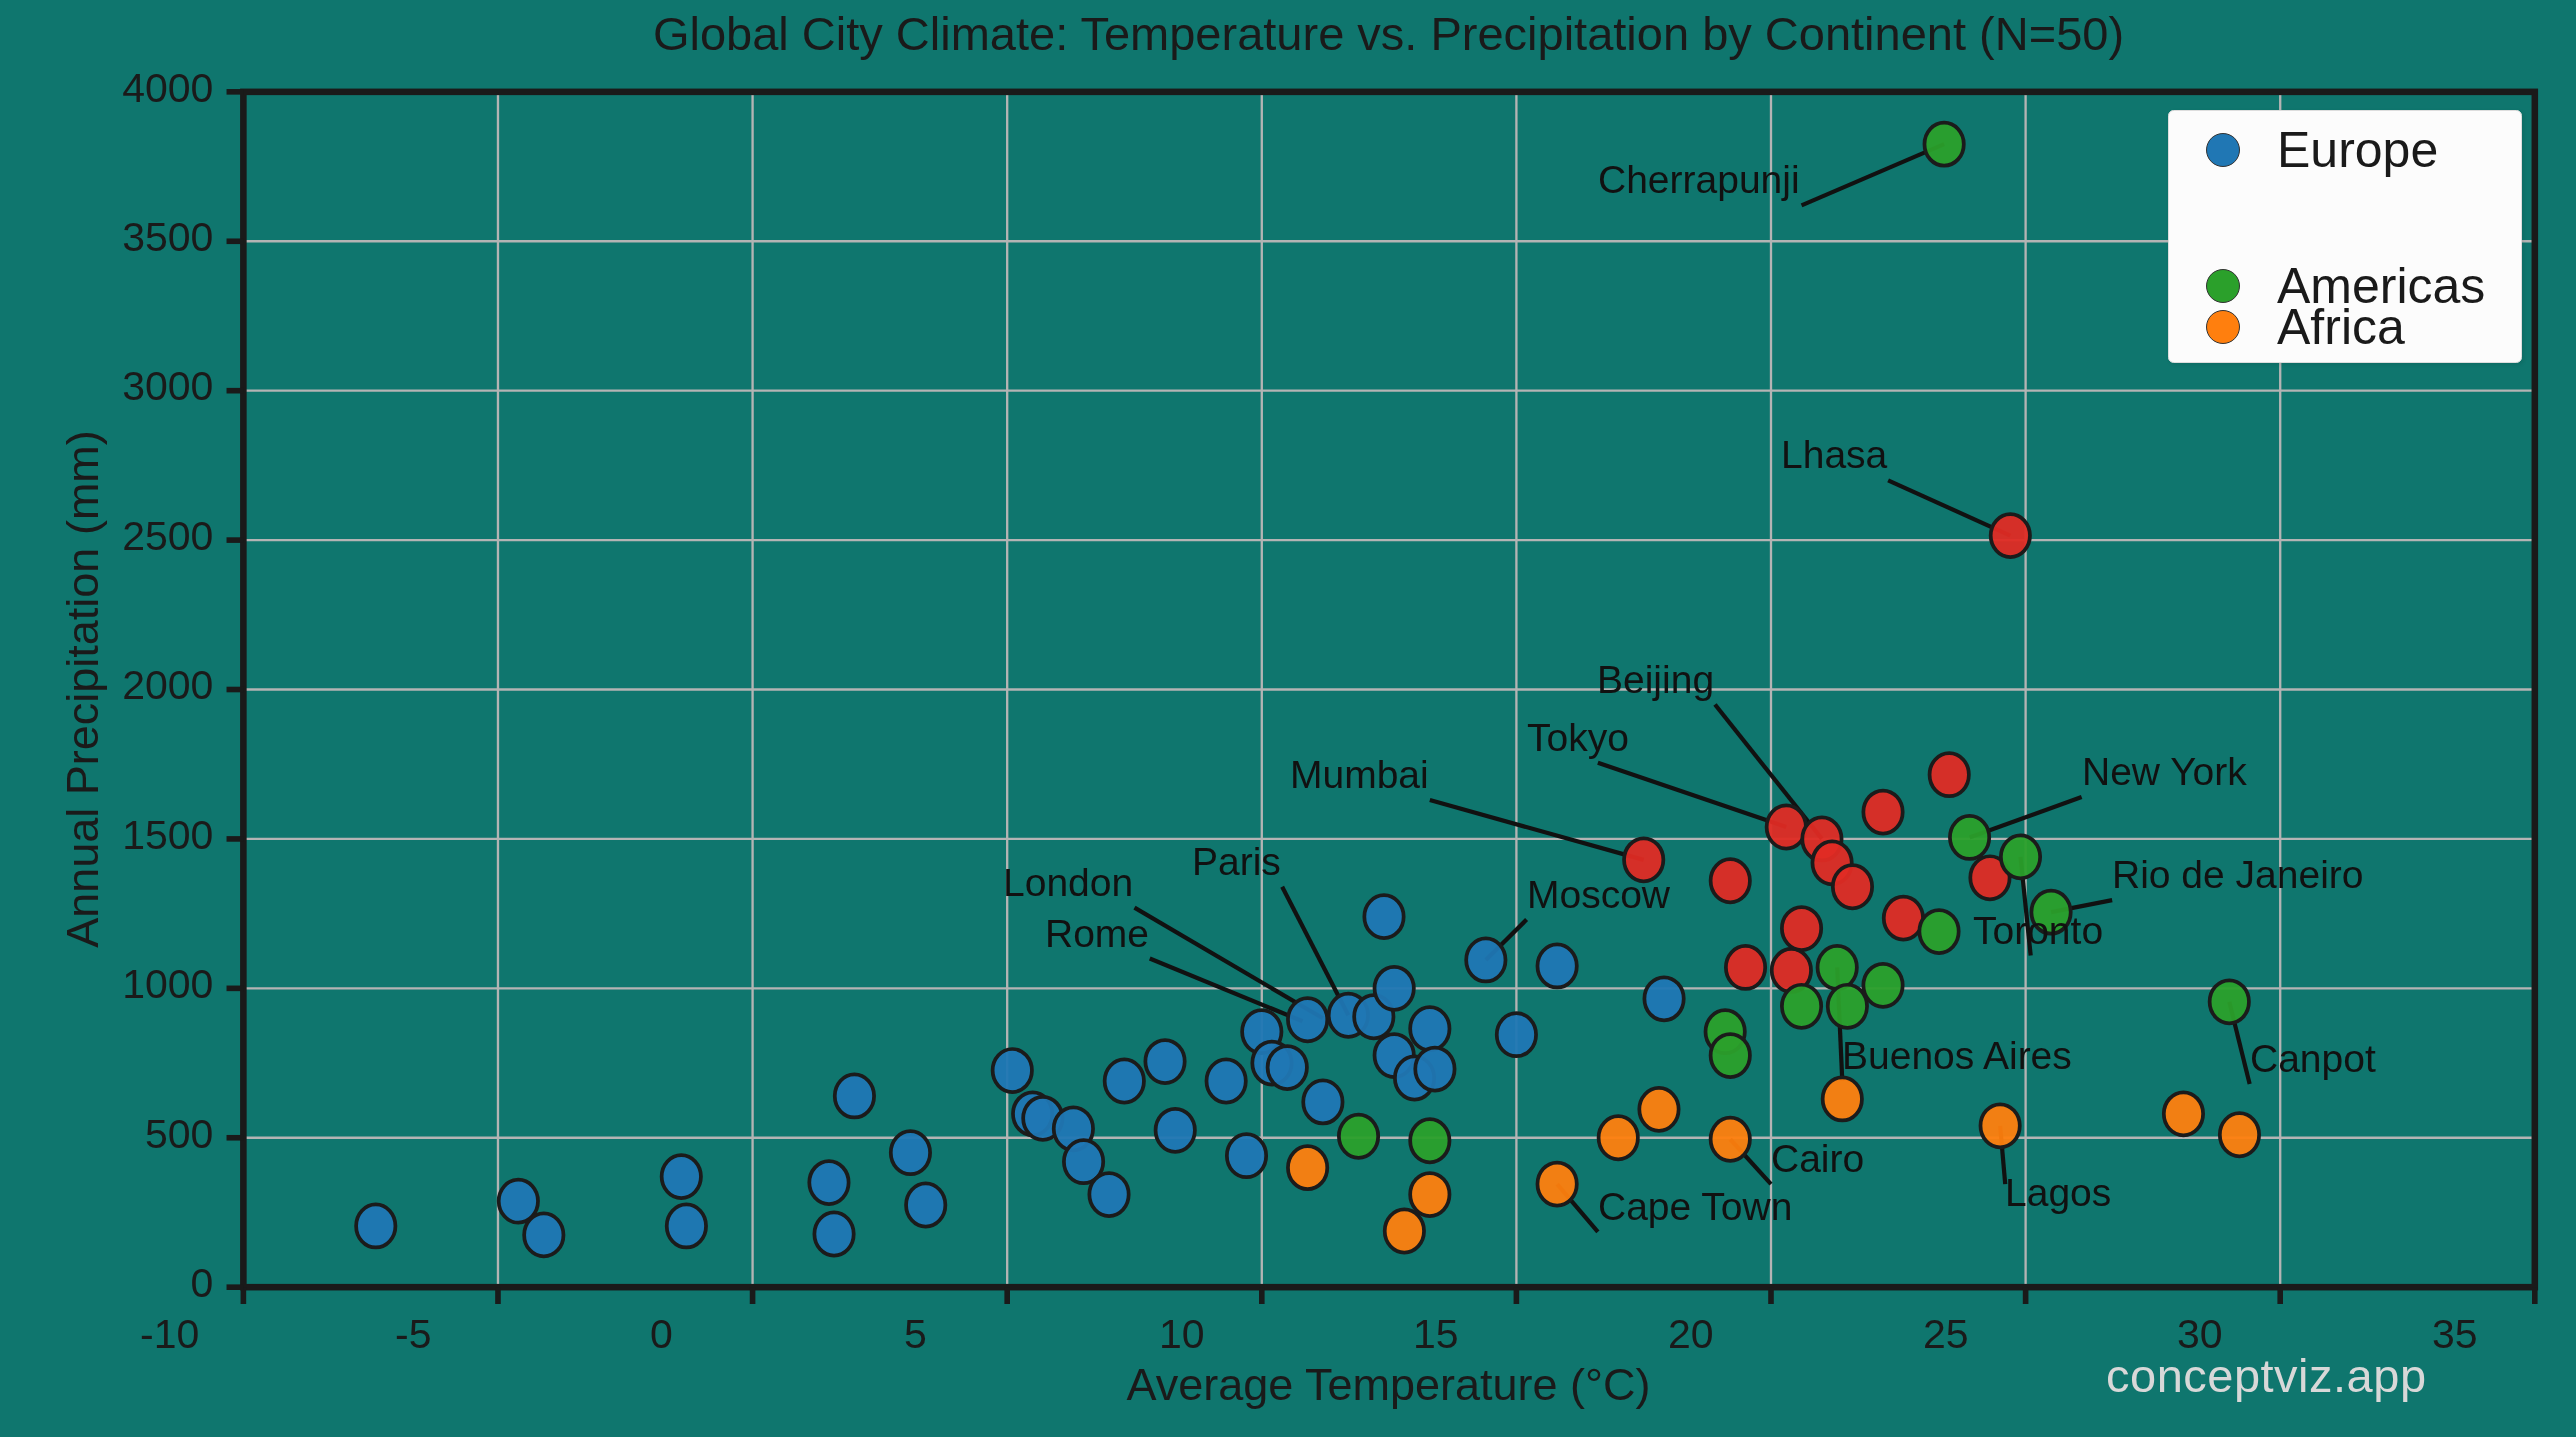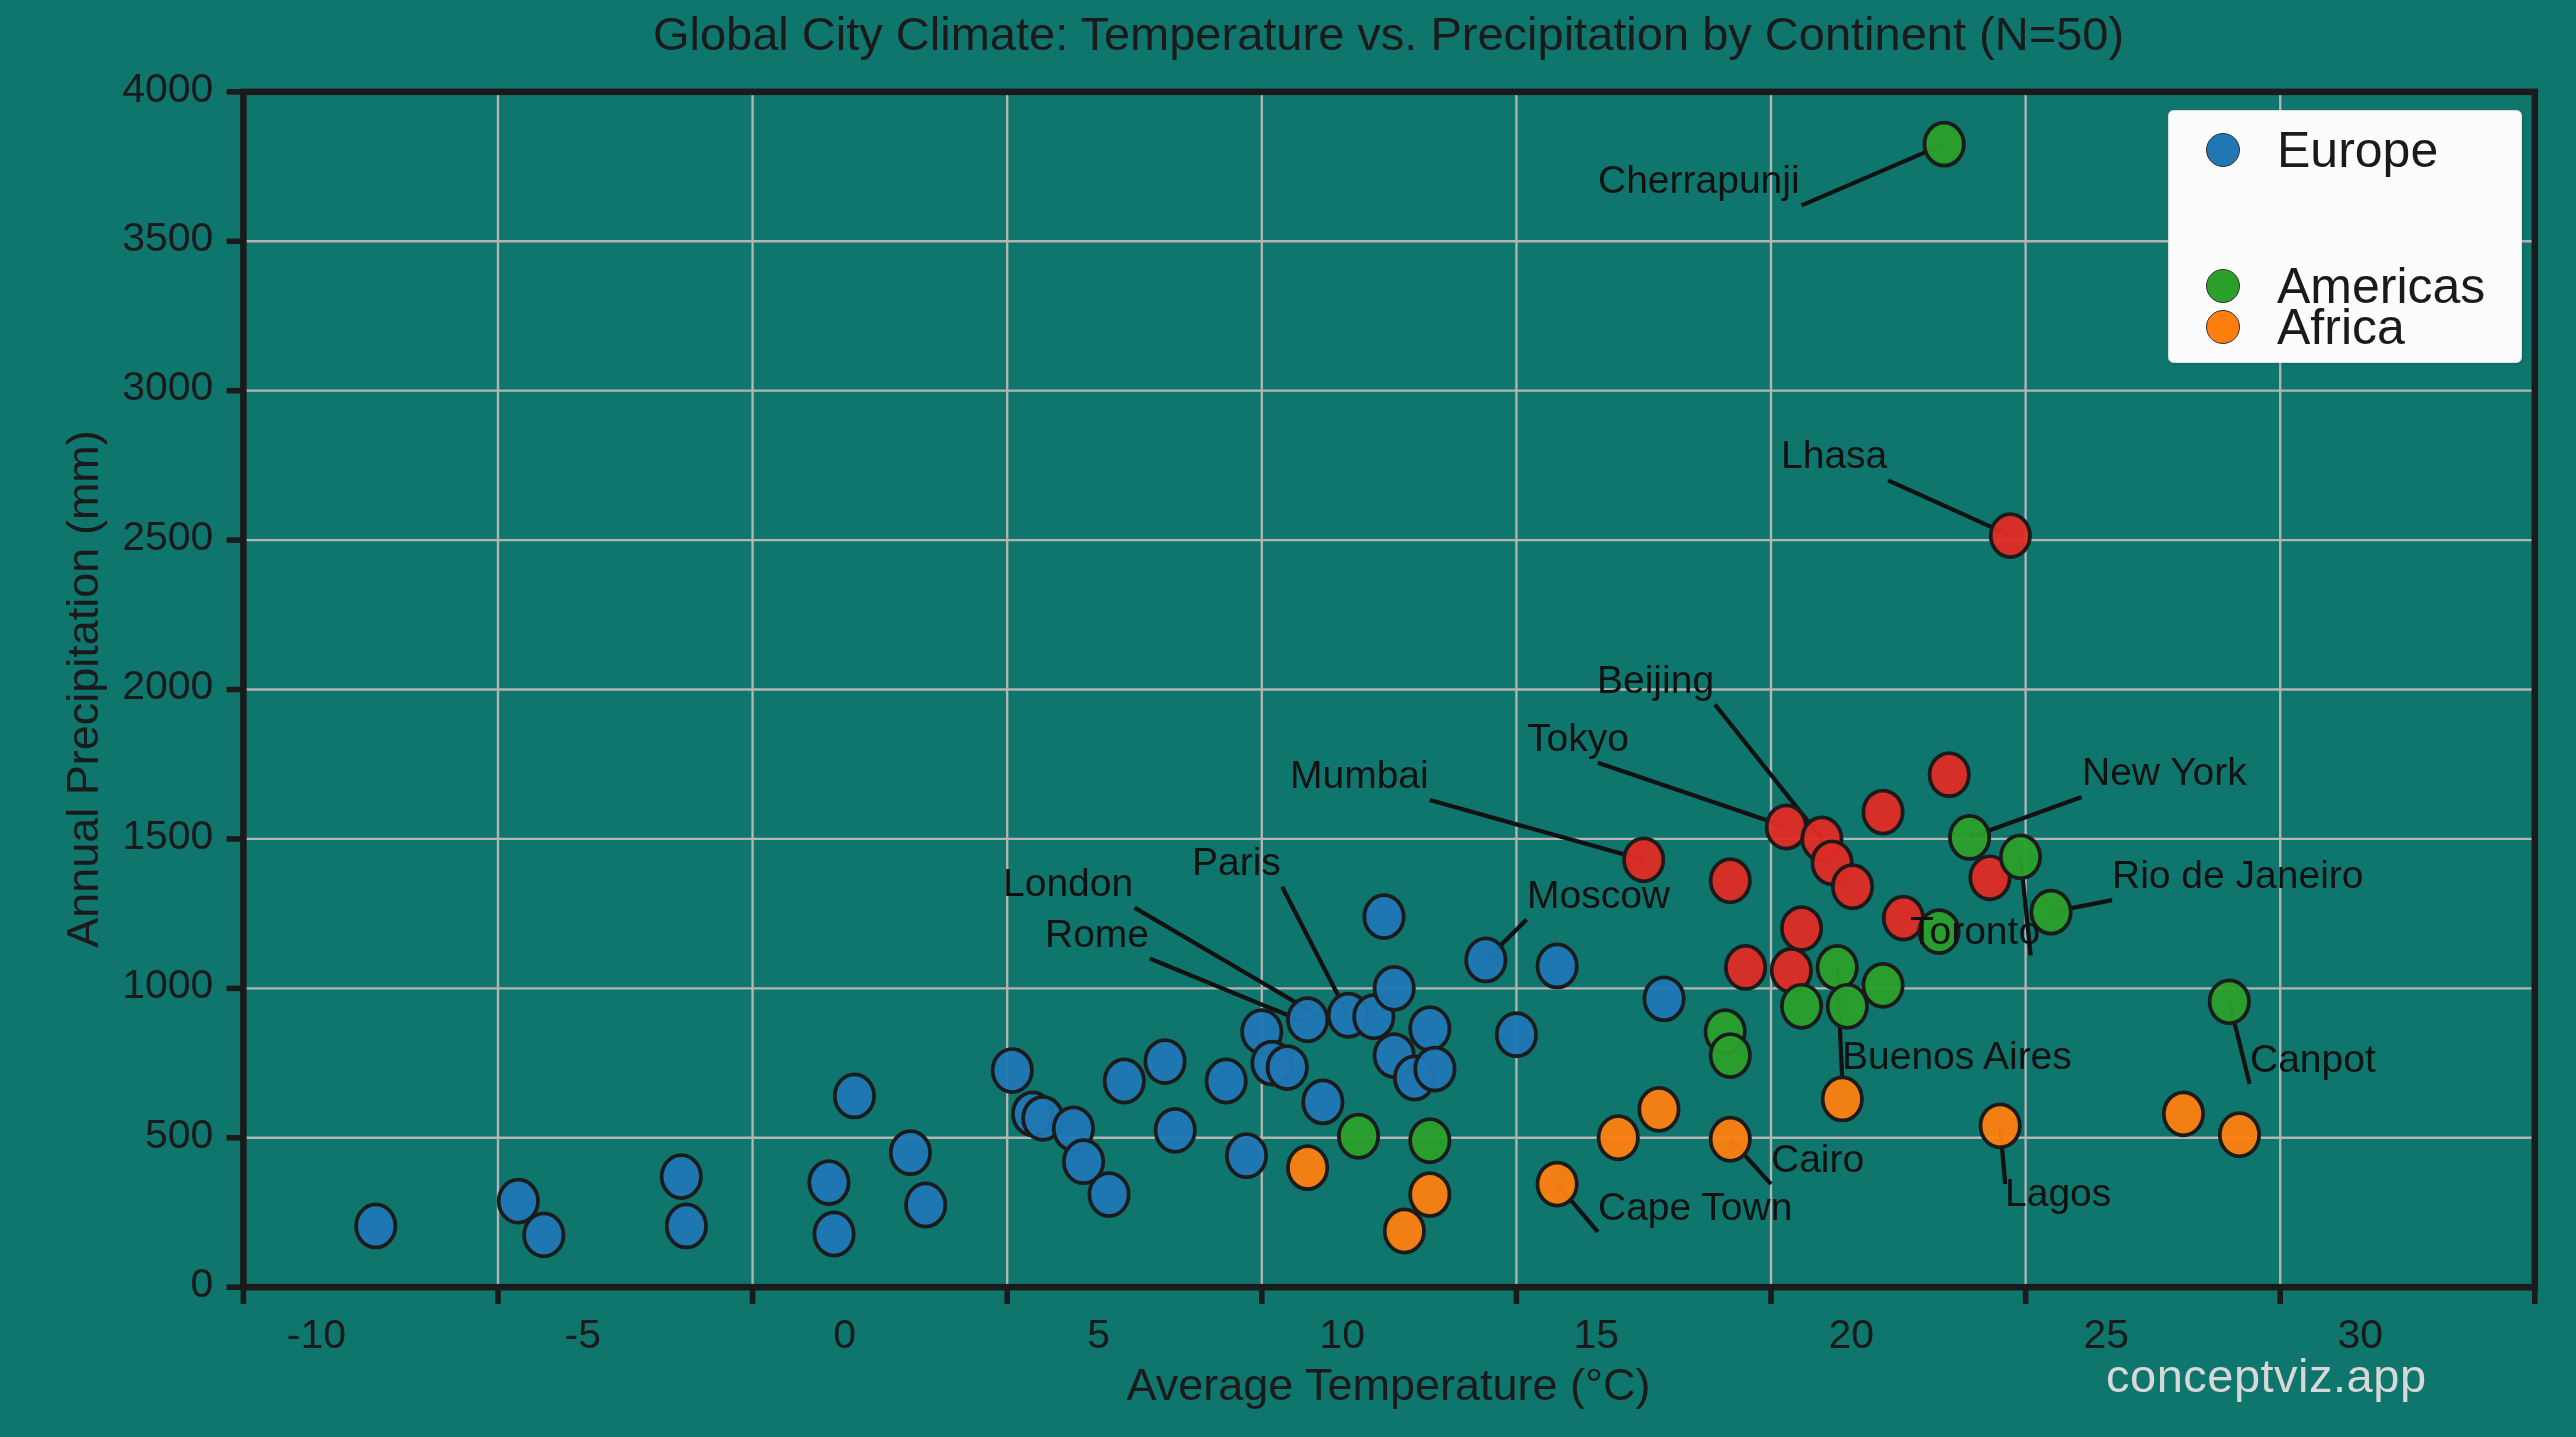--- a/index.html
+++ b/index.html
@@ -69,21 +69,21 @@
   }
   .tick-label-y {
     position: absolute;
     text-align: right;
     font-size: 41px;
     color: #1a1a1a;
     white-space: nowrap;
   }
   .tick-label-x {
     position: absolute;
-    text-align: right;
+    text-align: left;
     font-size: 41px;
     color: #1a1a1a;
     white-space: nowrap;
   }
   #legend-box {
     position: absolute;
     left: 2168px;
     top: 110px;
     width: 352px;
     height: 251px;
@@ -294,21 +294,21 @@
       <div class="tick-label-x" style="left: 2432px; width: 206px; top: 1311px;">35</div>
     </div>
   <div id="annotation-labels">
       <div class="pt-label" style="white-space: nowrap; top: 158px; left: 1598px;">Cherrapunji</div>
       <div class="pt-label" style="white-space: nowrap; top: 433px; left: 1781px;">Lhasa</div>
       <div class="pt-label" style="white-space: nowrap; top: 658px; left: 1597px;">Beijing</div>
       <div class="pt-label" style="white-space: nowrap; top: 716px; left: 1495px; margin-left: 32px;">Tokyo</div>
       <div class="pt-label" style="white-space: nowrap; top: 753px; left: 1290px;">Mumbai</div>
       <div class="pt-label" style="white-space: nowrap; top: 750px; left: 2082px;">New York</div>
       <div class="pt-label" style="white-space: nowrap; top: 853px; left: 2112px;">Rio de Janeiro</div>
-      <div class="pt-label" style="white-space: nowrap; top: 909px; left: 1910px;">Toronto</div>
+      <div class="pt-label" style="white-space: nowrap; top: 909px; left: 1973px;">Toronto</div>
       <div class="pt-label" style="white-space: nowrap; top: 873px; left: 1527px;">Moscow</div>
       <div class="pt-label" style="white-space: nowrap; top: 840px; left: 1192px;">Paris</div>
       <div class="pt-label" style="white-space: nowrap; top: 861px; left: 1003px;">London</div>
       <div class="pt-label" style="white-space: nowrap; top: 912px; left: 1045px;">Rome</div>
       <div class="pt-label" style="white-space: nowrap; top: 1034px; left: 1842px;">Buenos Aires</div>
       <div class="pt-label" style="white-space: nowrap; top: 1037px; left: 2250px;">Canpot</div>
       <div class="pt-label" style="white-space: nowrap; top: 1137px; left: 1771px;">Cairo</div>
       <div class="pt-label" style="white-space: nowrap; top: 1137px; left: 2005px; margin-top: 34px;">Lagos</div>
       <div class="pt-label" style="white-space: nowrap; top: 1185px; left: 1598px;">Cape Town</div>
     </div>

